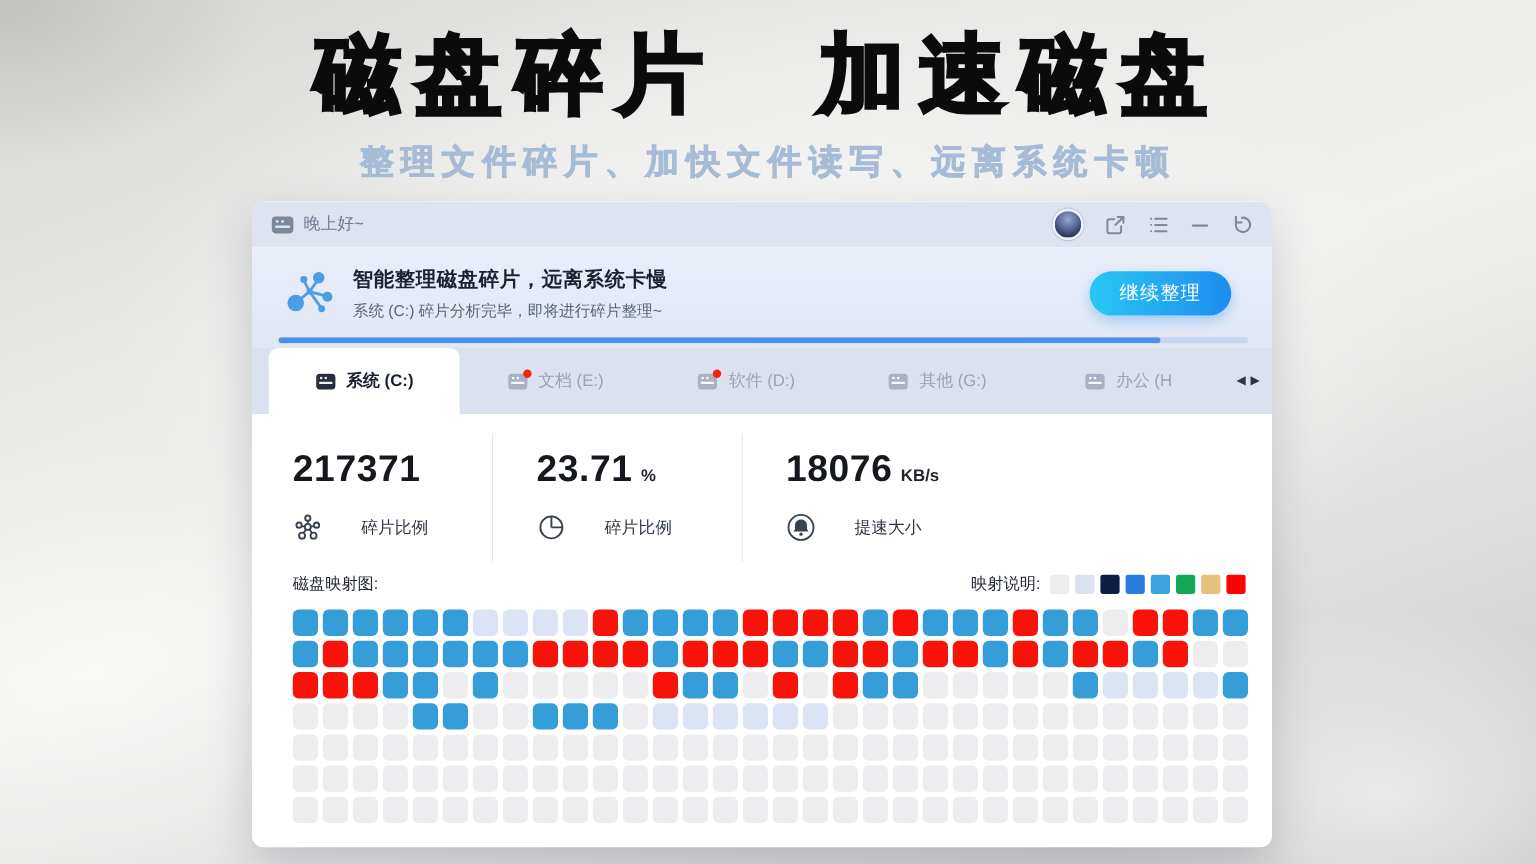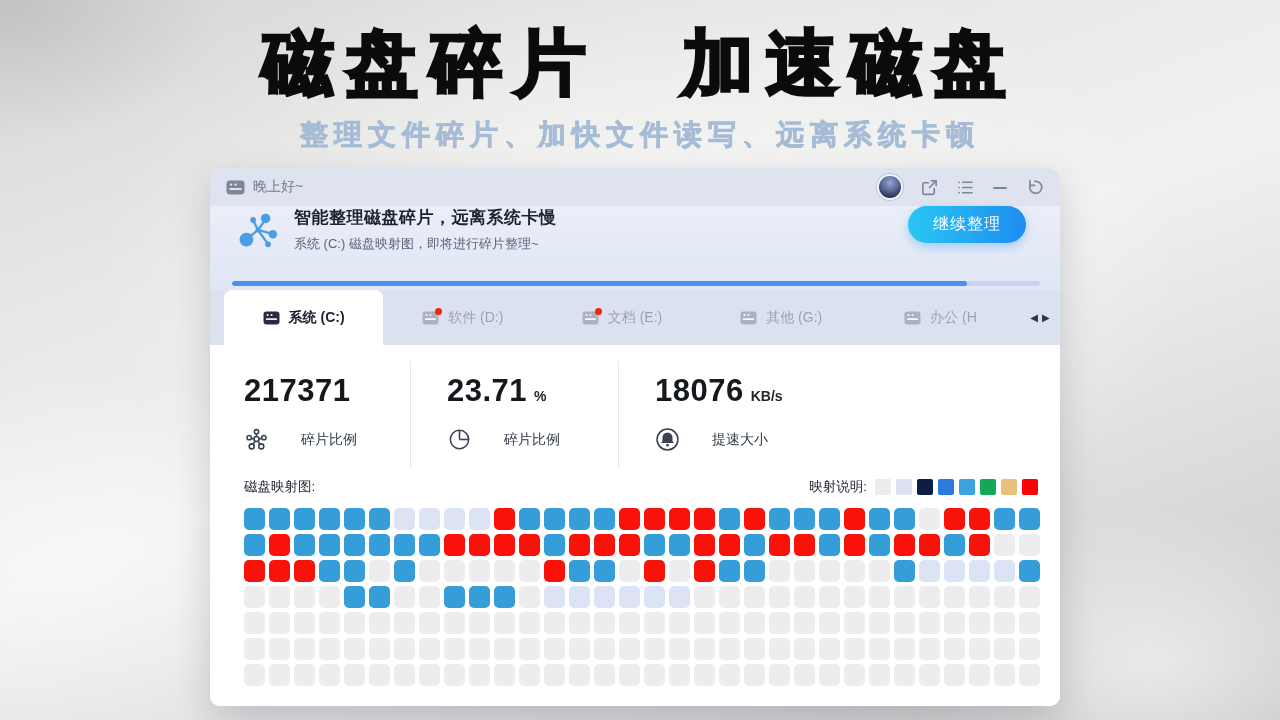--- a/index.html
+++ b/index.html
@@ -39,21 +39,21 @@
   .titlebar .greet { margin-left:8px; font-size:14px; color:#707b90; }
   .tb-right { margin-left:auto; display:flex; align-items:center; gap:17px; }
   .tb-icon { display:inline-flex; color:#7d879b; cursor:pointer; }
   .avatar {
     width:26px; height:26px; border-radius:50%;
     background:radial-gradient(circle at 50% 30%, #93a7cc 0%, #5a679a 45%, #2b3252 78%, #1e2440 100%);
     border:2px solid #eef2fb; box-shadow:0 0 0 1px #bcc7de;
   }
 
   
-  .banner { position:relative; flex:0 0 84px; display:flex; padding:0 20px 8px 24px;
+  .banner { position:relative; flex:0 0 84px; display:flex; align-items:center; padding:0 20px 8px 24px;
     background:linear-gradient(180deg,#eaeef9 0%,#e0e6f4 100%); }
   .banner-text { margin-left:14px; flex:1; min-width:0; }
   .banner-title { font-size:17px; font-weight:700; color:#1c2330; letter-spacing:.5px; }
   .banner-sub { margin-top:6px; font-size:13px; color:#5a6479; }
   .cta {
     width:118px; height:37px; border:none; border-radius:19px; cursor:pointer;
     background:linear-gradient(90deg,#29c7f3 0%,#1e8cf0 100%);
     color:#fff; font-size:16px; font-family:inherit; letter-spacing:1px;
     box-shadow:0 4px 10px rgba(34,150,240,.35); margin-right:14px;
   }
@@ -165,21 +165,21 @@
           <circle cx="13" cy="35" r="7.2"></circle>
           <circle cx="33" cy="13" r="5"></circle>
           <circle cx="40.5" cy="29.5" r="4.4"></circle>
           <circle cx="20" cy="14.5" r="3"></circle>
           <circle cx="35.5" cy="40" r="3"></circle>
           <circle cx="25" cy="25" r="2.6"></circle>
         </svg>
     </span>
     <div class="banner-text">
       <div class="banner-title">智能整理磁盘碎片，远离系统卡慢</div>
-      <div class="banner-sub">系统 (C:) 磁盘映射图，即将进行碎片整理~</div>
+      <div class="banner-sub">系统 (C:) 碎片分析完毕，即将进行碎片整理~</div>
     </div>
     <button class="cta">继续整理</button>
     <div class="progress">
       <div class="progress-fill" style="width: 91%;"></div>
     </div>
   </div>
 
   <div class="tabbar">
     <div class="tab active">
     <span class="tab-icon">
@@ -196,33 +196,33 @@
       <div class="tab badged">
     <span class="tab-icon">
       <svg width="17" height="14" viewBox="0 0 17 14">
             <rect x="0.5" y="0.5" width="16" height="13" rx="3" fill="currentColor"></rect>
             <rect x="2.8" y="7.2" width="11.4" height="1.8" rx="0.9" fill="#fff" opacity="0.92"></rect>
             <circle cx="4.6" cy="4" r="1.1" fill="#fff" opacity="0.92"></circle>
             <circle cx="8.5" cy="4" r="1.1" fill="#fff" opacity="0.92"></circle>
           </svg>
       <i class="badge"></i>
     </span>
-    <span class="tab-label">软件 (D:)</span>
+    <span class="tab-label">文档 (E:)</span>
   </div>
       <div class="tab badged">
     <span class="tab-icon">
       <svg width="17" height="14" viewBox="0 0 17 14">
             <rect x="0.5" y="0.5" width="16" height="13" rx="3" fill="currentColor"></rect>
             <rect x="2.8" y="7.2" width="11.4" height="1.8" rx="0.9" fill="#fff" opacity="0.92"></rect>
             <circle cx="4.6" cy="4" r="1.1" fill="#fff" opacity="0.92"></circle>
             <circle cx="8.5" cy="4" r="1.1" fill="#fff" opacity="0.92"></circle>
           </svg>
       <i class="badge"></i>
     </span>
-    <span class="tab-label">文档 (E:)</span>
+    <span class="tab-label">软件 (D:)</span>
   </div>
       <div class="tab">
     <span class="tab-icon">
       <svg width="17" height="14" viewBox="0 0 17 14">
             <rect x="0.5" y="0.5" width="16" height="13" rx="3" fill="currentColor"></rect>
             <rect x="2.8" y="7.2" width="11.4" height="1.8" rx="0.9" fill="#fff" opacity="0.92"></rect>
             <circle cx="4.6" cy="4" r="1.1" fill="#fff" opacity="0.92"></circle>
             <circle cx="8.5" cy="4" r="1.1" fill="#fff" opacity="0.92"></circle>
           </svg>
 

